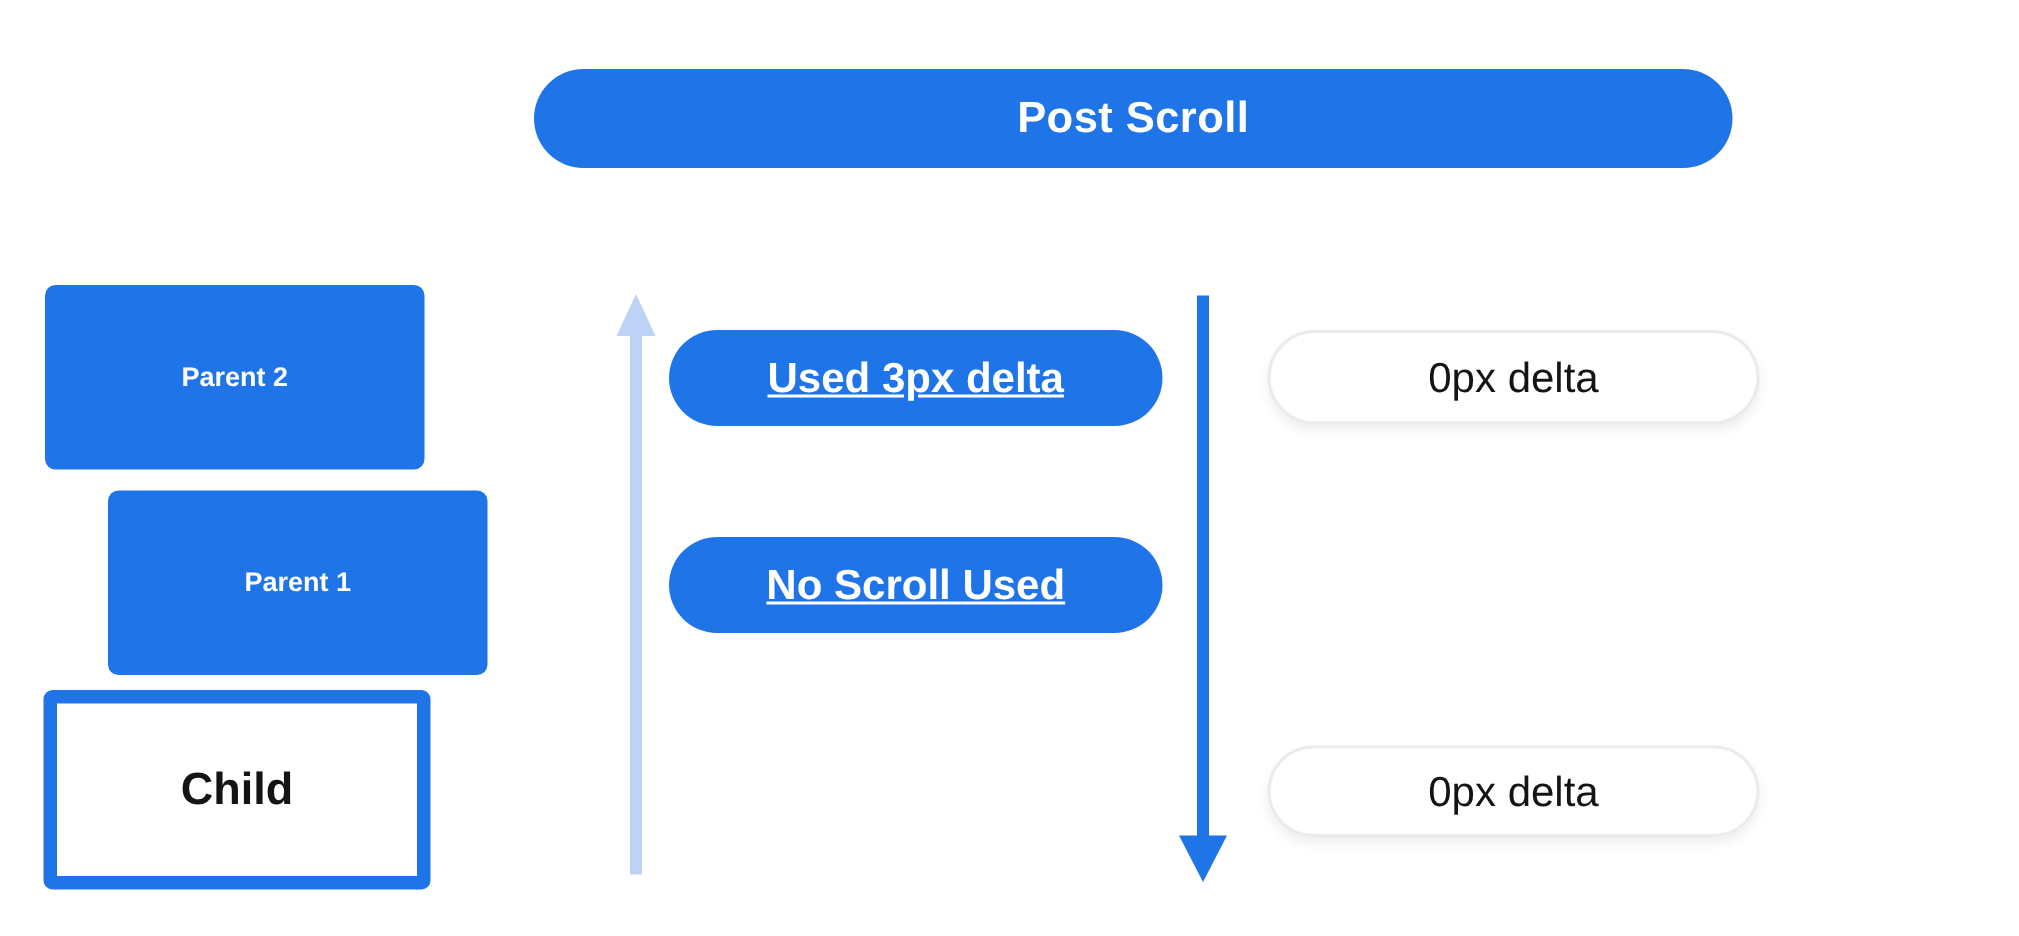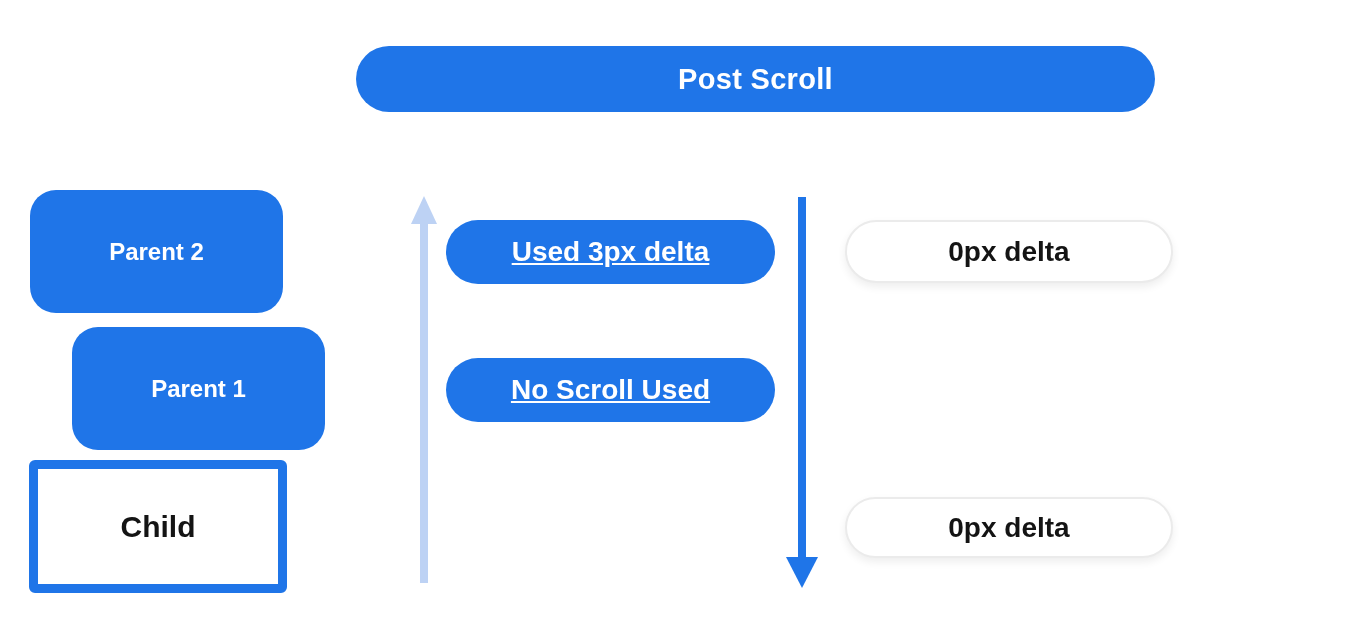--- a/index.html
+++ b/index.html
@@ -33,22 +33,22 @@
     left: 356px; top: 46px;
     width: 799px; height: 66px;
     border-radius: 33px;
     font-size: 29px;
     letter-spacing: 0.3px;
   }
   
   .parent-box {
     left: 30px;
     width: 253px; height: 123px;
-    border-radius: 26px;
-    font-size: 24px;
+    border-radius: 7px;
+    font-size: 18px;
   }
   .parent-2 { top: 190px; }
   .parent-1 { top: 327px; margin-left: 42px; }
   .child-box {
     left: 29px; top: 460px;
     width: 258px; height: 133px;
     background: #ffffff;
     border: 9px solid var(--primary-blue, #1f75e8);
     border-radius: 6px;
     color: var(--dark-text, #141414);
@@ -65,21 +65,21 @@
   }
   .result-top { top: 220px; }
   .result-bottom { top: 358px; }
   
   .zero-pill {
     left: 845px;
     width: 328px;
     background: #ffffff;
     border: 2px solid var(--white-pill-border, #ebebeb);
     color: var(--dark-text, #141414);
-    font-weight: 700;
+    font-weight: 400;
     font-size: 28px;
     box-shadow: 0 4px 8px rgba(0,0,0,0.07);
   }
   .zero-top { top: 220px; height: 63px; border-radius: 32px; }
   .zero-bottom { top: 497px; height: 61px; border-radius: 31px; }
   
   .arrow-part { position: absolute; }
   .up-arrow-shaft {
     left: 420px; top: 222px;
     width: 8px; height: 361px;

